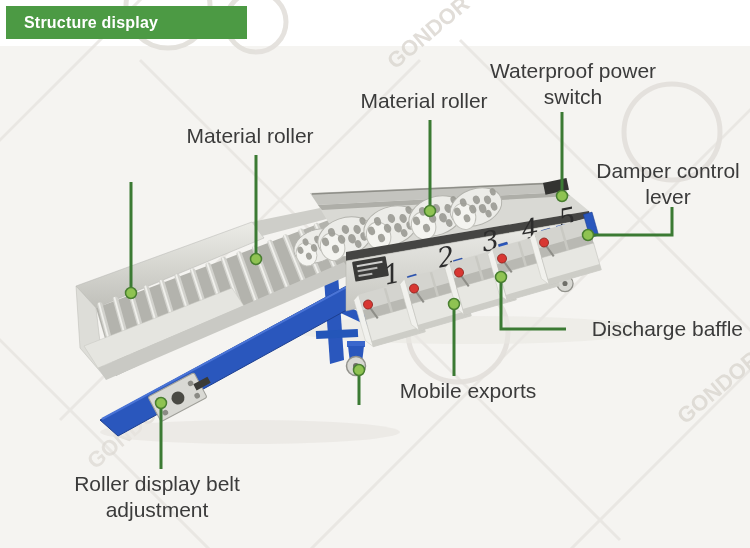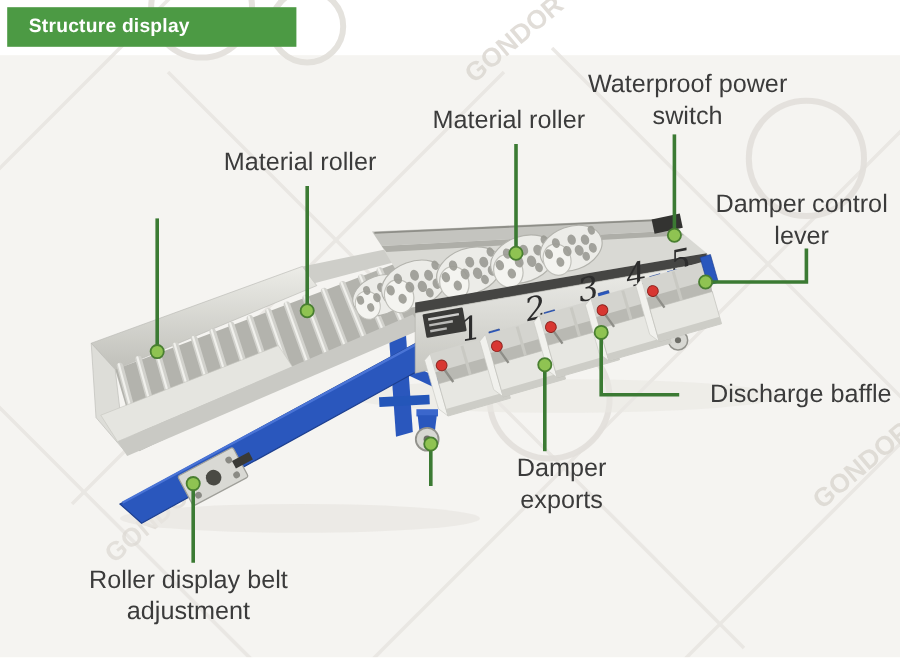--- a/index.html
+++ b/index.html
@@ -239,15 +239,15 @@
   </svg>
 
   <div class="banner">
     <span>Structure display</span>
   </div>
   <div class="label lbl-material">Material roller</div>
   <div class="label lbl-sorting">Material roller</div>
   <div class="label lbl-waterproof">Waterproof power switch</div>
   <div class="label lbl-damper">Damper control lever</div>
   <div class="label lbl-discharge">Discharge baffle</div>
-  <div class="label lbl-screen">Damper exports</div>
+  <div class="label lbl-screen">Mobile exports</div>
   <div class="label lbl-rolleradj">Roller display belt adjustment</div>
 </div>
 
 </body></html>

